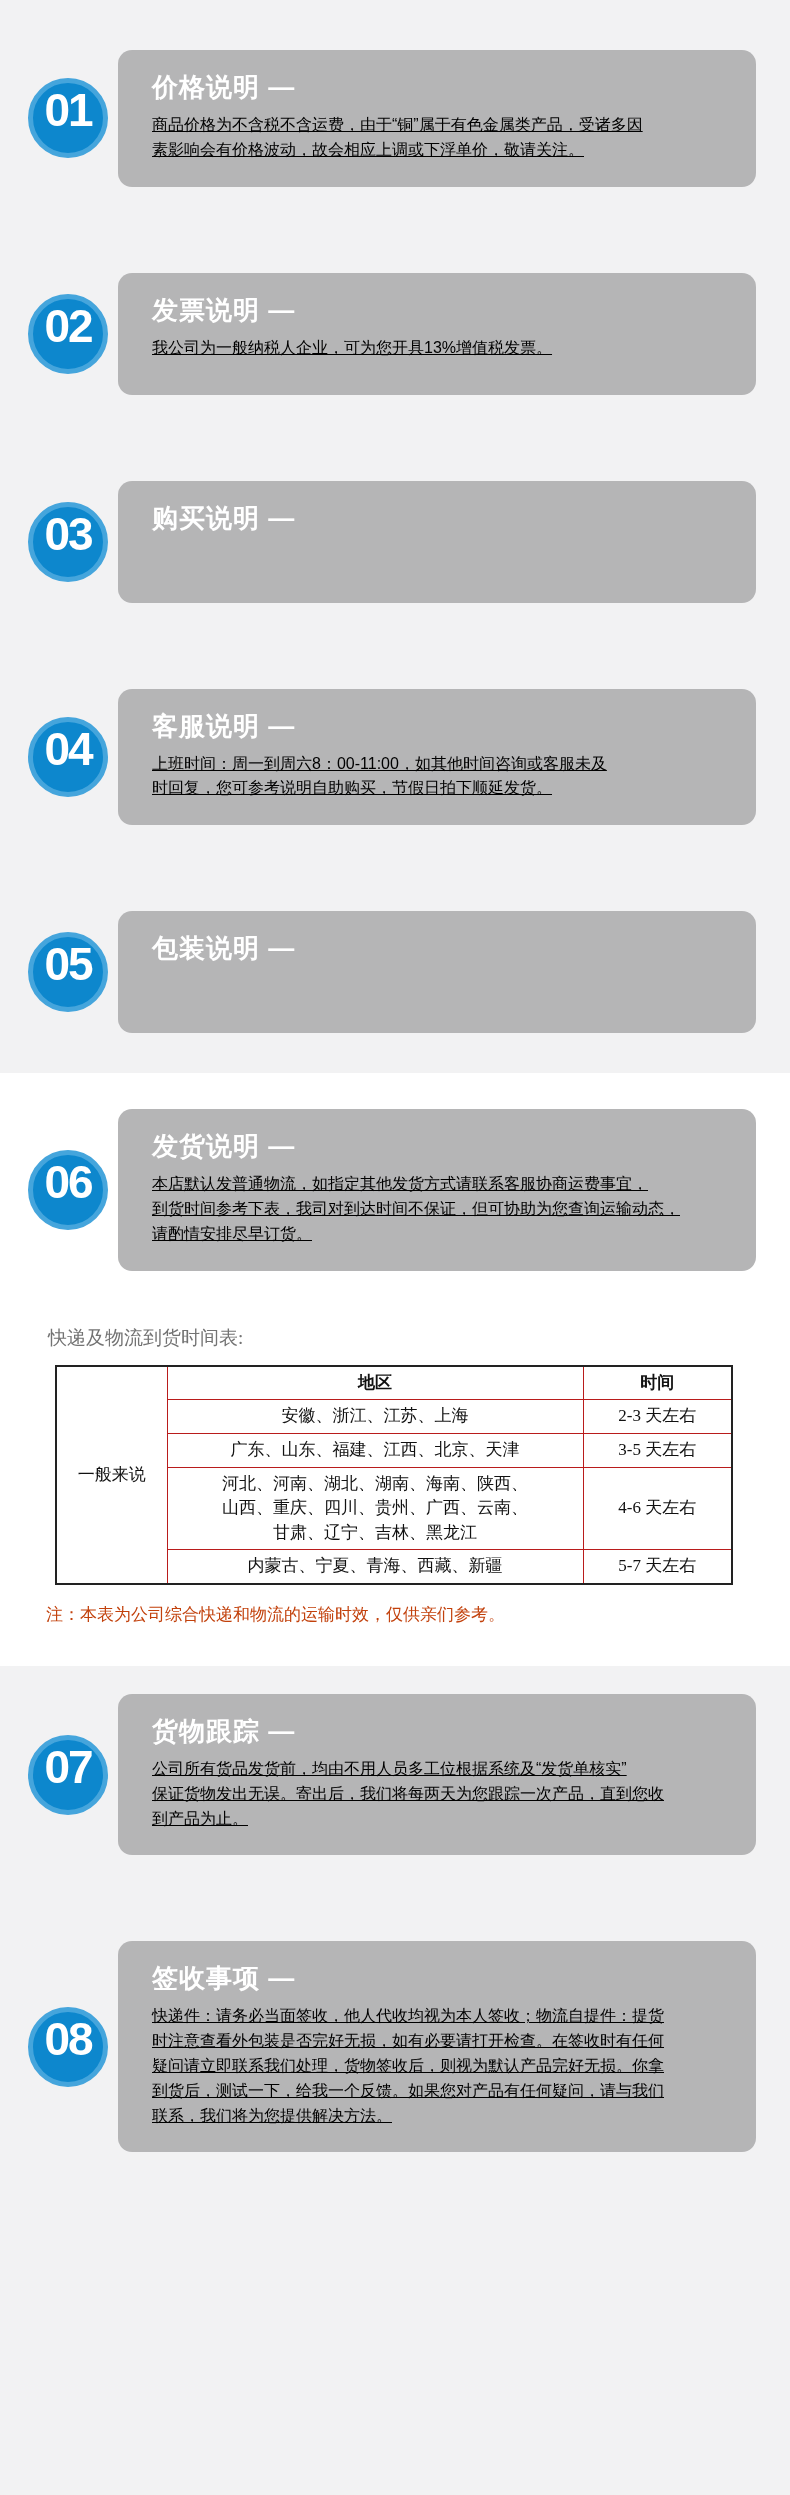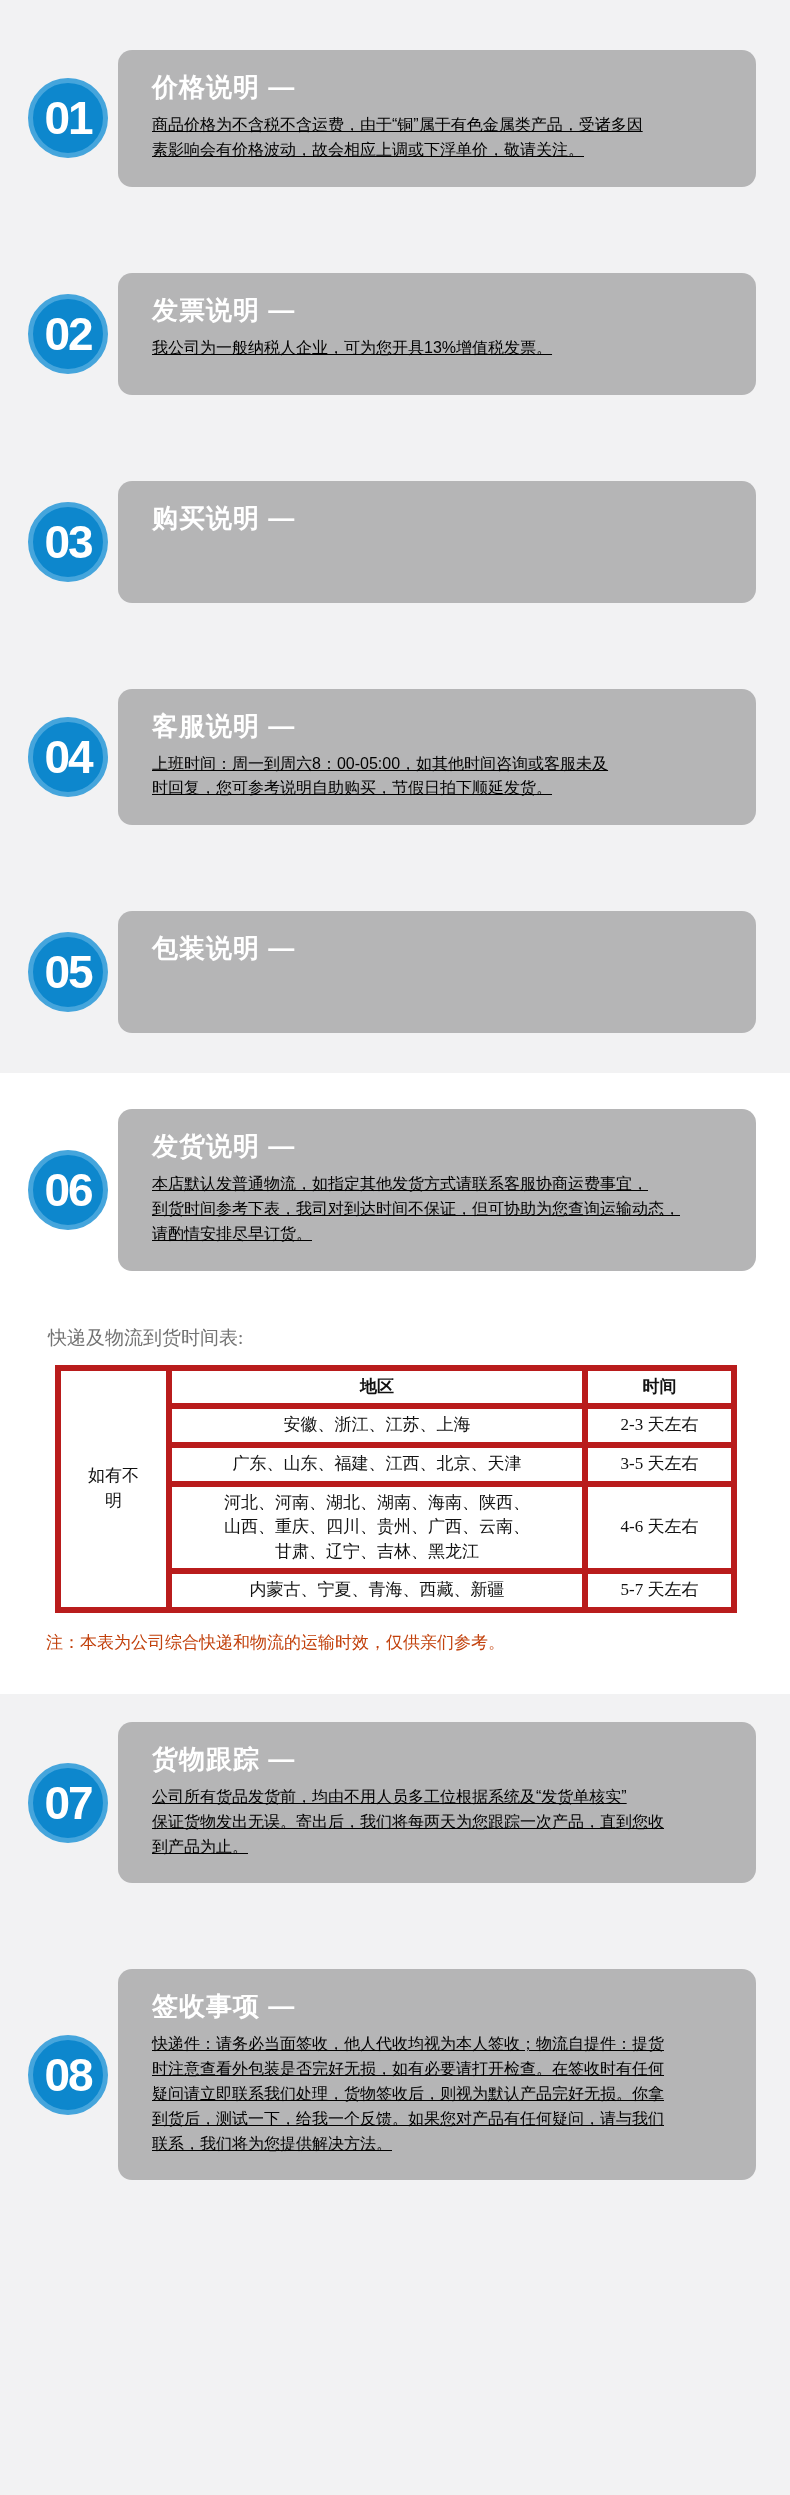--- a/index.html
+++ b/index.html
@@ -30,21 +30,21 @@
     left: -90px;
     top: 50%;
     transform: translateY(-50%);
     width: 80px; height: 80px;
     border-radius: 50%;
     background: #0d87cd;
     border: 5px solid #45a5dc;
     color: #fff;
     font-size: 46px;
     font-weight: bold;
-    display: flex; align-items: center; justify-content: center;
+    display: flex; justify-content: center;
     letter-spacing: -2px;
   }
   .policy h2 {
     margin: 0 0 8px 0;
     color: #fff;
     font-size: 26px;
     font-weight: bold;
     letter-spacing: 1px;
   }
   .policy .body {
@@ -70,21 +70,21 @@
   table.ship-table {
     margin-left: 55px;
     border-collapse: collapse;
     width: 676px;
     font-family: "Liberation Serif", "DejaVu Serif", serif;
     font-size: 17px;
     color: #111;
     table-layout: fixed;
   }
   table.ship-table th, table.ship-table td {
-    border: 6px solid #b91c1c;
+    border: 1px solid #b91c1c;
     text-align: center;
     padding: 4px 20px;
     white-space: pre-line;
     line-height: 1.45;
   }
   table.ship-table { border: 2px solid #222; }
   table.ship-table th { font-weight: bold; }
   .col-rowhead { width: 111px; }
   .col-region  { width: 416px; }
   .col-time    { width: 149px; }
@@ -131,21 +131,21 @@
         <h2>购买说明 —</h2>
       </section>
     </div>
 
     <div class="policy-wrap">
       <section class="policy">
         <div class="num-circle">
             <span>04</span>
           </div>
         <h2>客服说明 —</h2>
-        <p class="body">上班时间：周一到周六8：00-05:00，如其他时间咨询或客服未及
+        <p class="body">上班时间：周一到周六8：00-11:00，如其他时间咨询或客服未及
 时回复，您可参考说明自助购买，节假日拍下顺延发货。</p>
       </section>
     </div>
 
     <div class="policy-wrap last">
       <section class="policy">
         <div class="num-circle">
             <span>05</span>
           </div>
         <h2>包装说明 —</h2>
@@ -167,21 +167,21 @@
 到货时间参考下表，我司对到达时间不保证，但可协助为您查询运输动态，
 请酌情安排尽早订货。</p>
       </section>
     </div>
 
     <div class="tbl-heading">快递及物流到货时间表:</div>
 
     <table class="ship-table">
       <tbody>
           <tr>
-        <td class="col-rowhead" rowspan="5">如有不明</td>
+        <td class="col-rowhead" rowspan="5">一般来说</td>
         <th class="col-region">地区</th>
         <th class="col-time">时间</th>
       </tr>
       <tr>
         <td>安徽、浙江、江苏、上海</td>
         <td>2-3 天左右</td>
       </tr>
       <tr>
         <td>广东、山东、福建、江西、北京、天津</td>
         <td>3-5 天左右</td>

